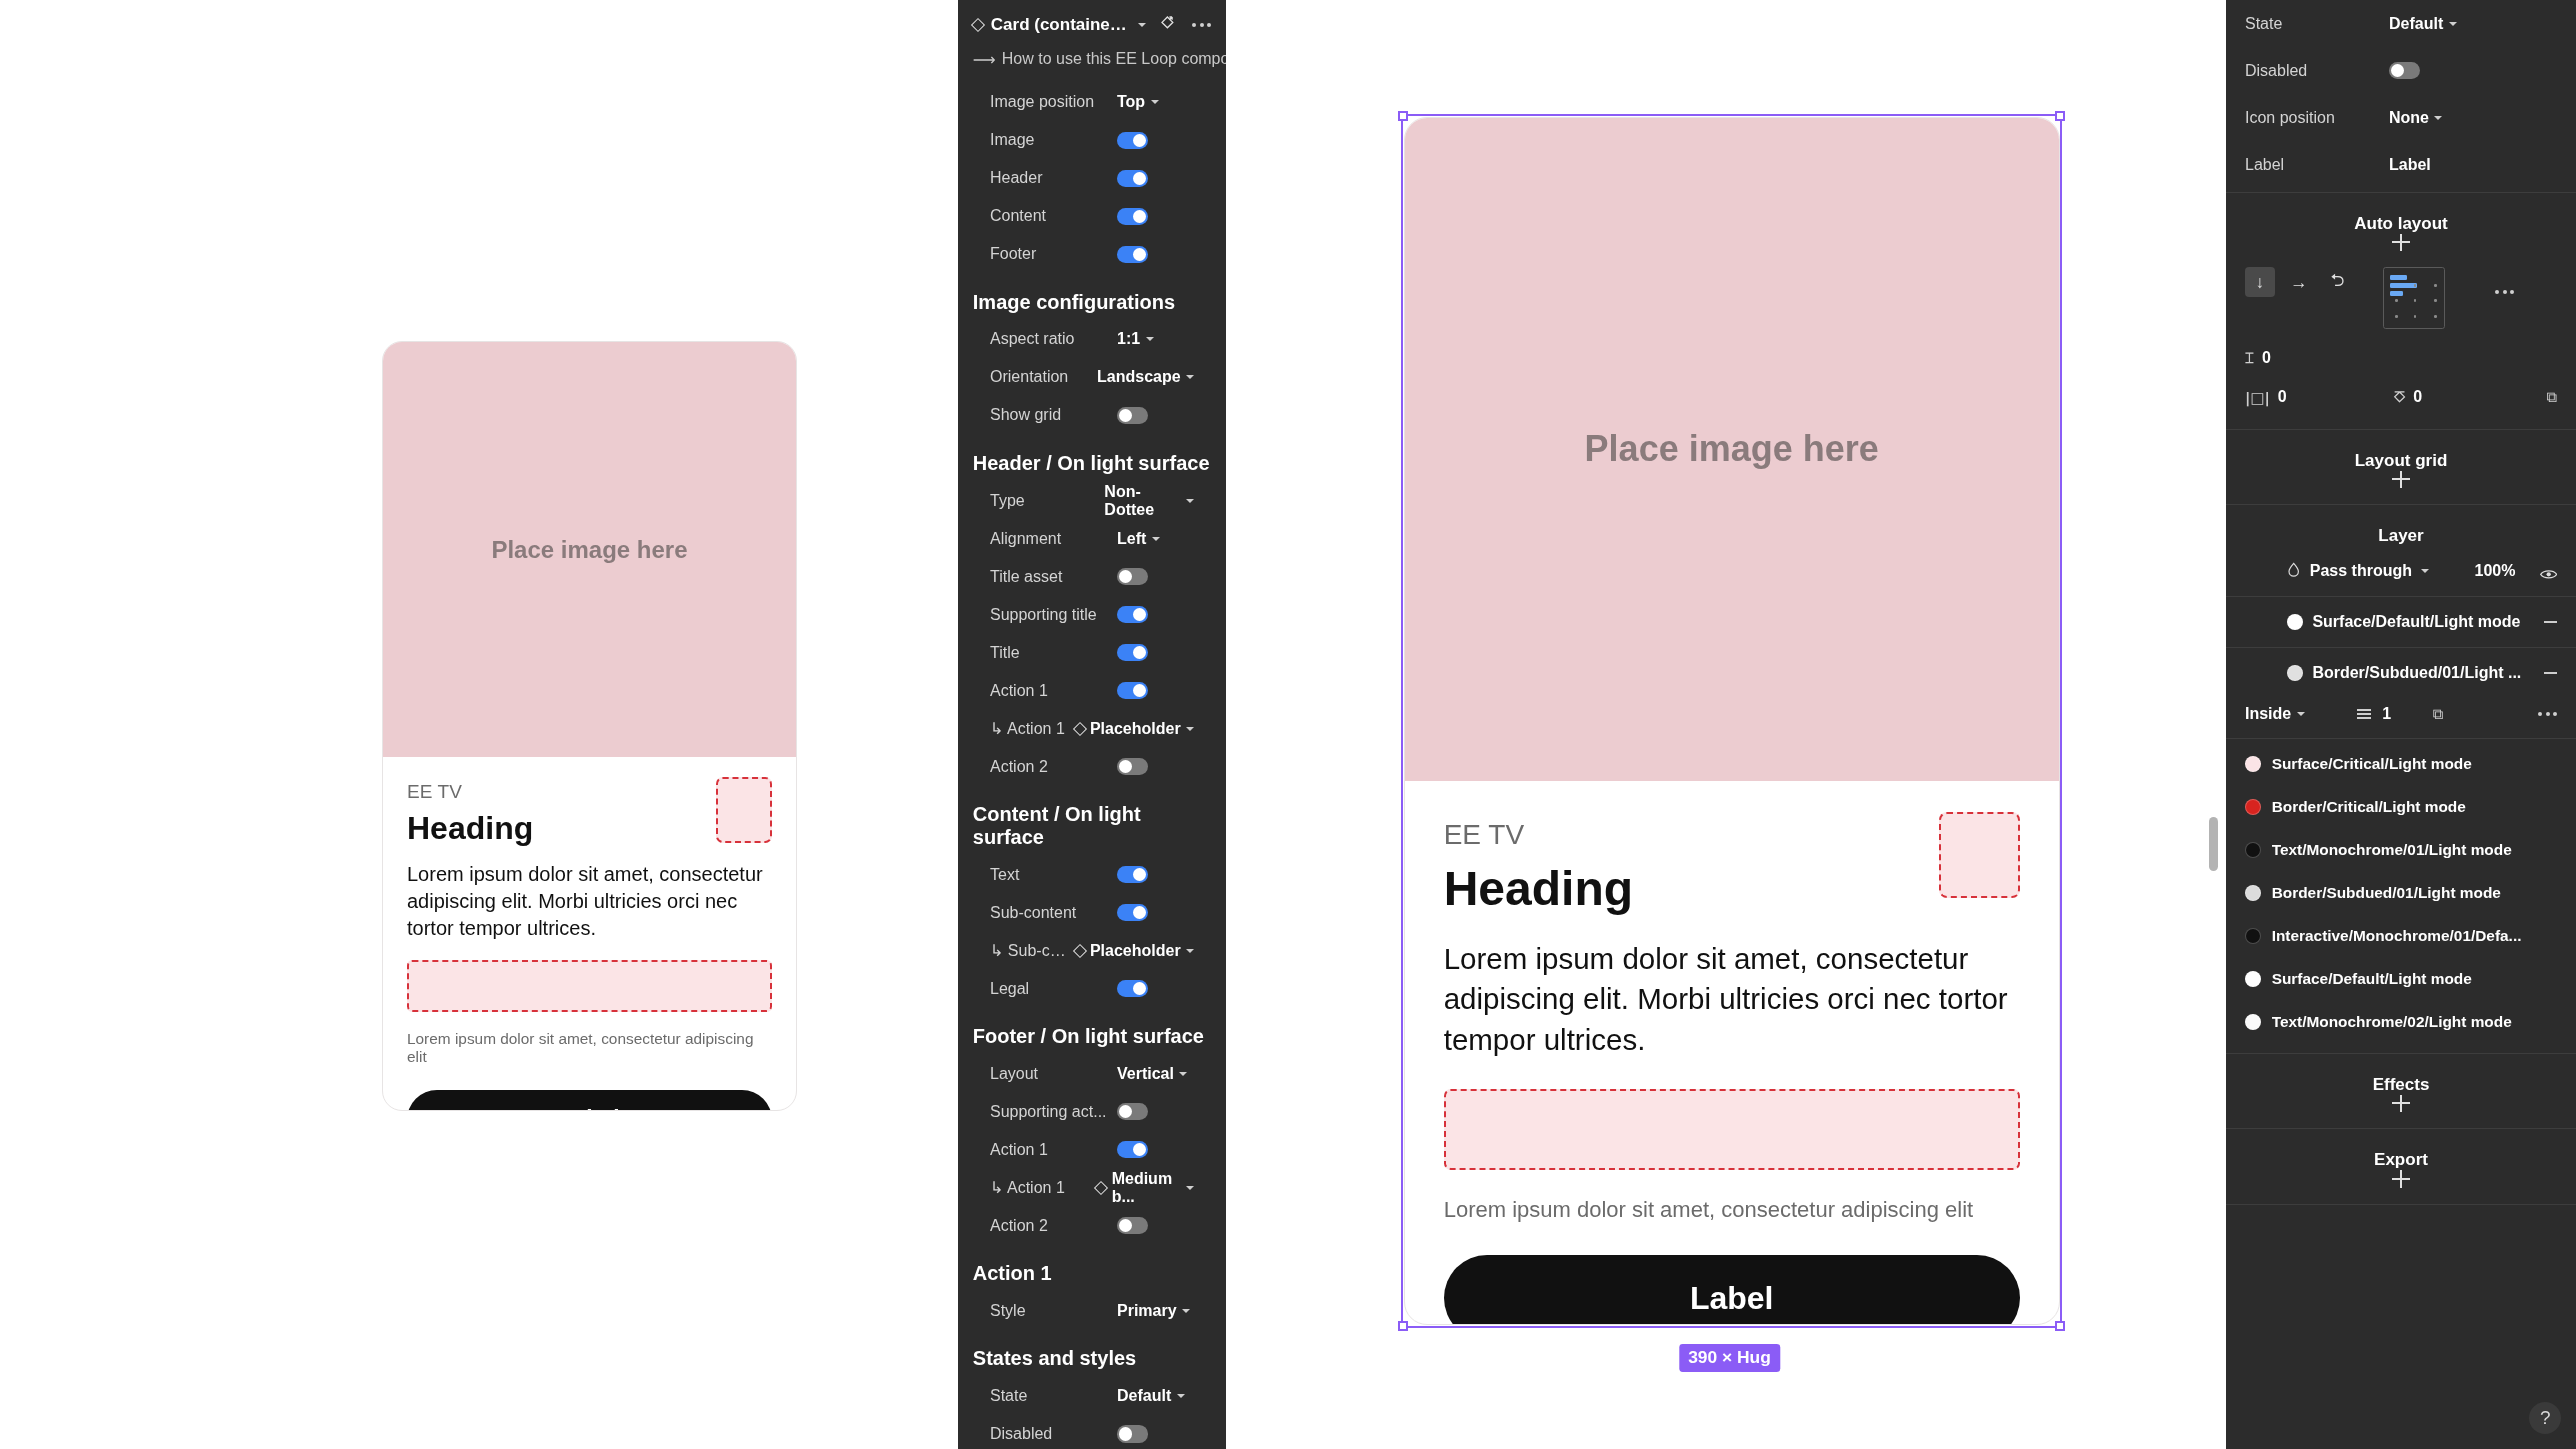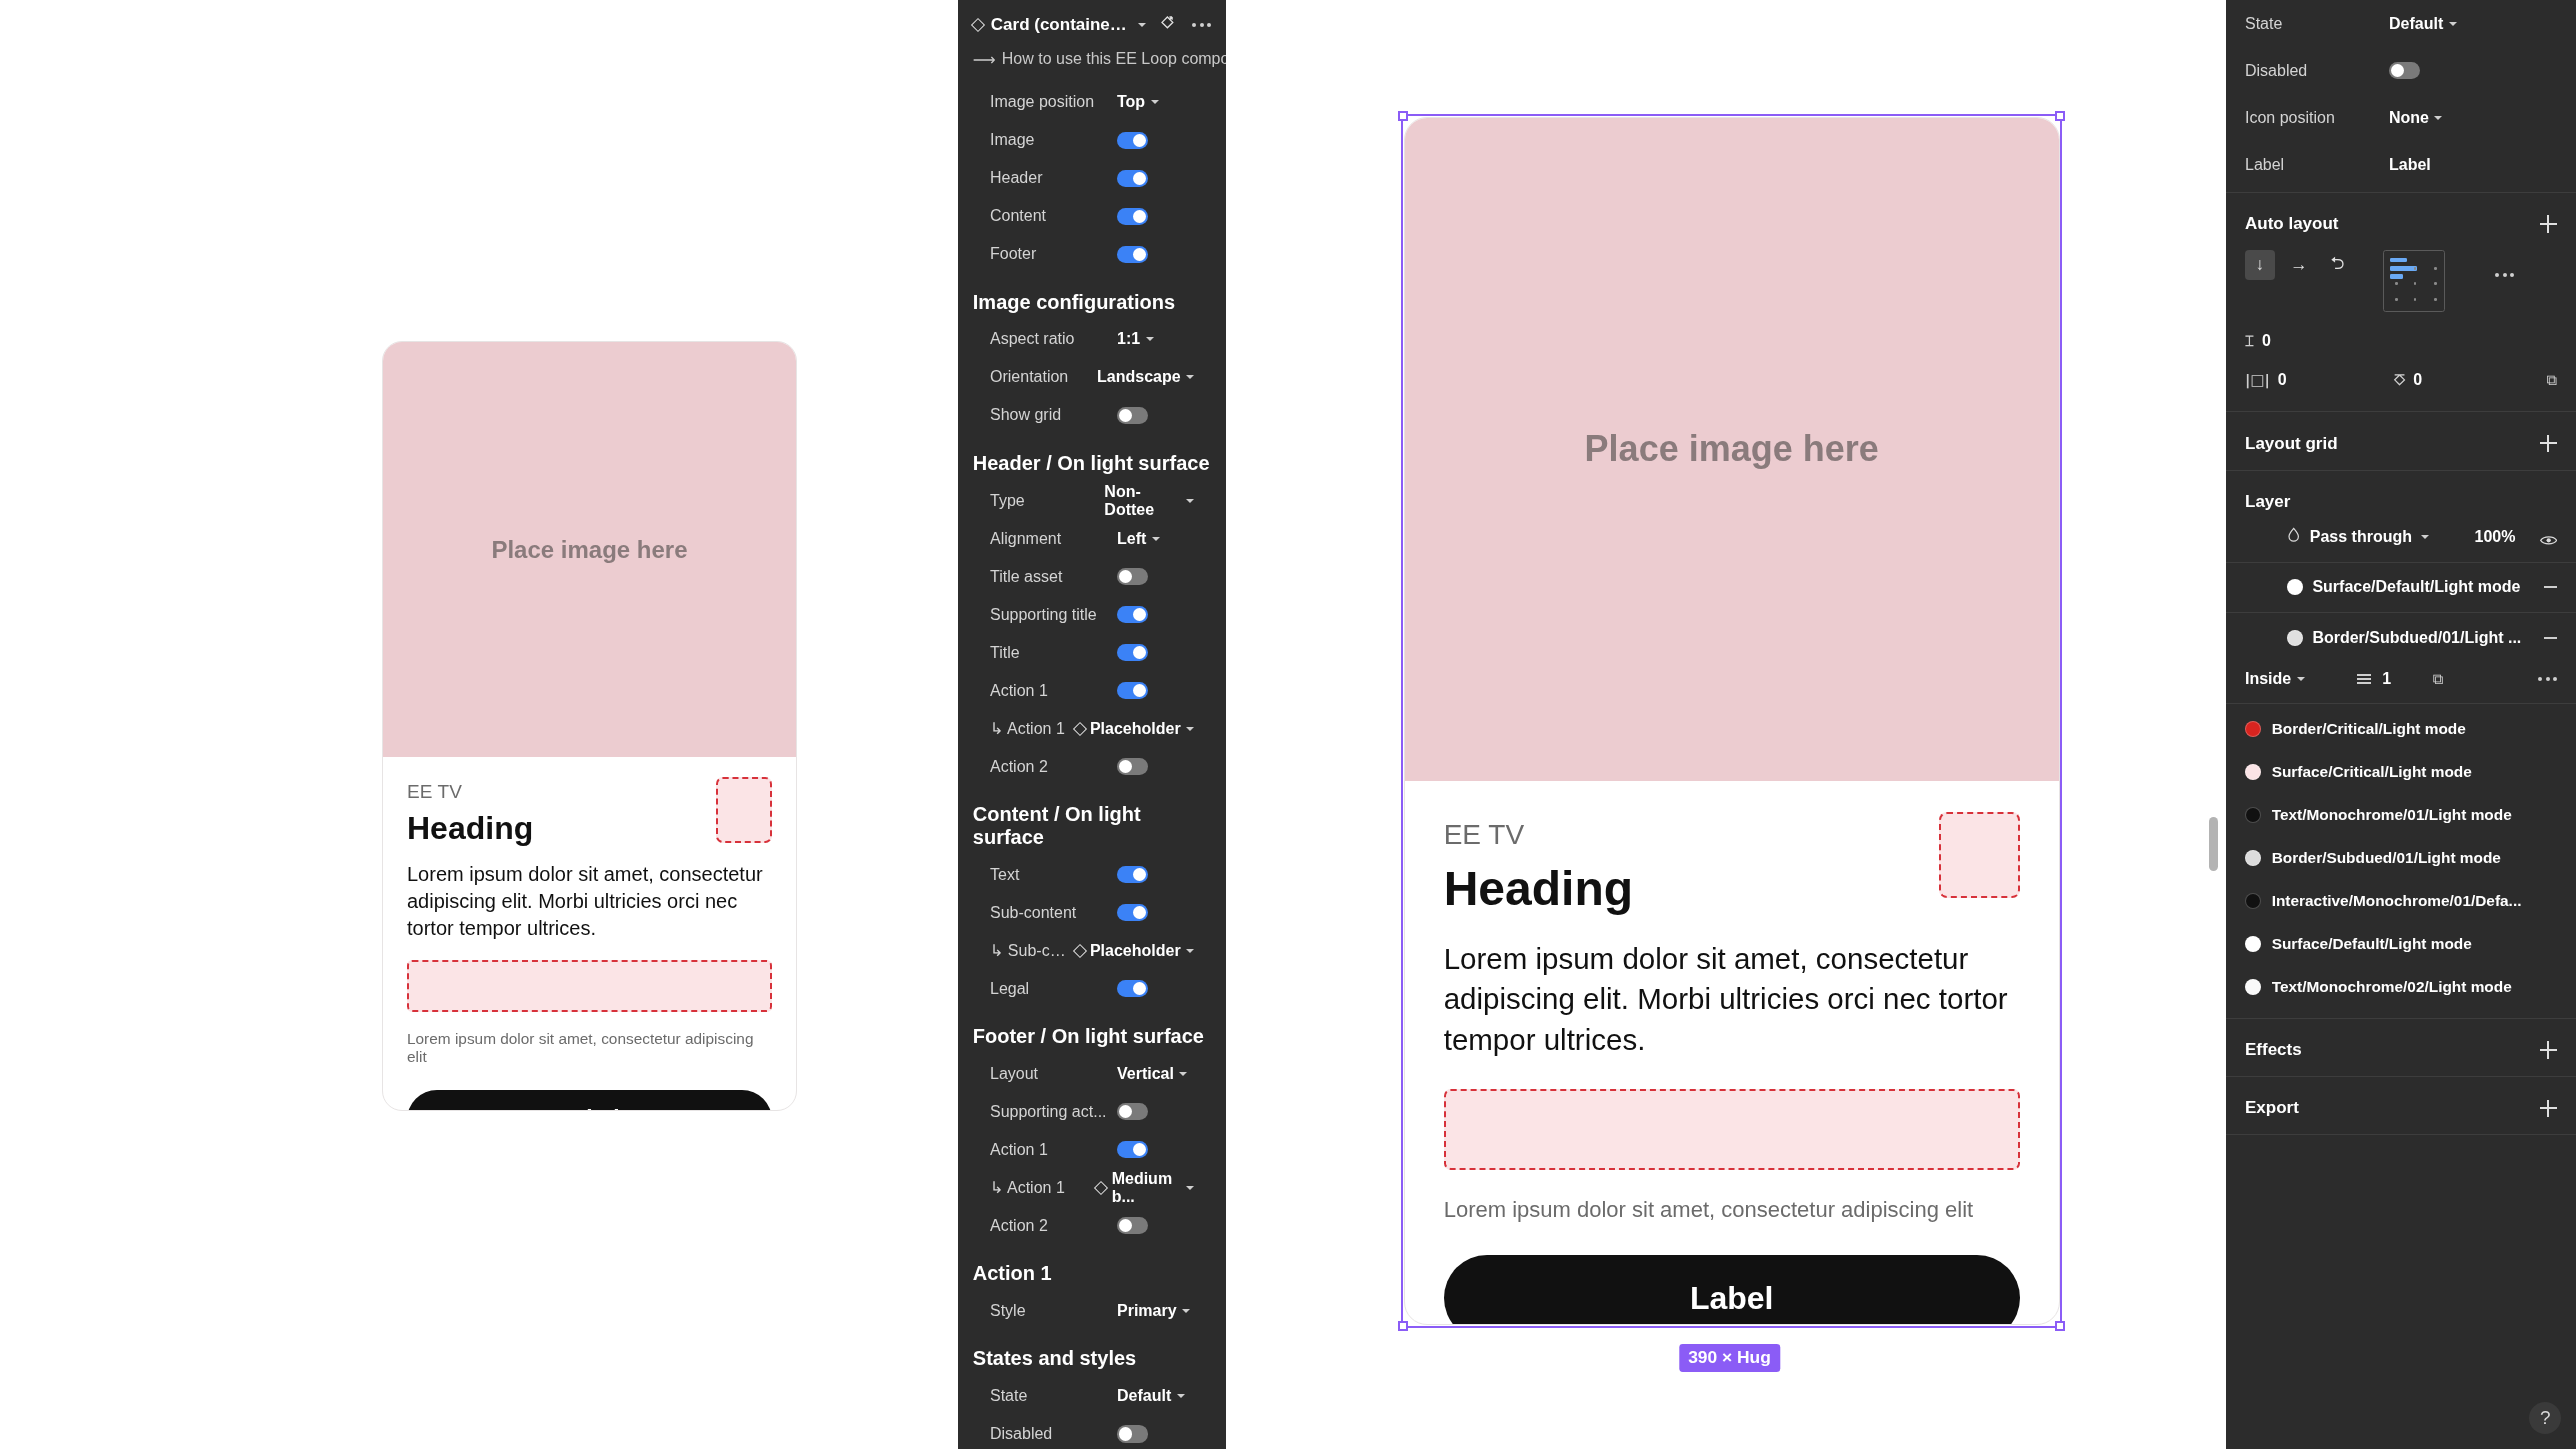--- a/index.html
+++ b/index.html
@@ -146,21 +146,21 @@
   
   .inspect-panel {
     position: absolute; right: 0; top: 0; width: 350px; height: 1449px;
     background: #2c2c2c; color: #e8e8e8; overflow: hidden; font-size: 16px;
   }
   .ip-row { display: flex; align-items: center; height: 47px; padding: 0 19px; }
   .ip-row .lbl { width: 144px; color: #d4d4d4; font-size: 16px; }
   .ip-row .val { display: flex; align-items: center; gap: 5.4px;
     color: #ffffff; font-size: 16px; font-weight: bold; }
   .ip-sec-head {
-    display: flex; align-items: center; padding: 17.4px 19px 12px 19px;
+    display: flex; align-items: center; padding: 17.4px 19px 12px 19px; flex-direction: column;
   }
   .ip-sec-head .t { flex: 1; font-size: 17px; font-weight: bold; color: #ffffff; }
   .plus {
     position: relative; width: 17.4px; height: 17.4px; flex: none;
   }
   .plus::before, .plus::after {
     content: ""; position: absolute; background: #e0e0e0;
   }
   .plus::before { left: 0; top: 7.4px; width: 17.4px; height: 2px; }
   .plus::after { top: 0; left: 7.4px; width: 2px; height: 17.4px; }
@@ -622,26 +622,26 @@
           <i></i>
           <i></i>
           <i></i>
         </span>
     </div>
 
     <div class="divider"></div>
 
     <div id="sel-colors">
         <div class="sel-color-row">
+          <span class="swatch" style="background:#fbe4e6"></span>
+          <span class="nm">Surface/Critical/Light mode</span>
+        </div>
+        <div class="sel-color-row">
           <span class="swatch" style="background:#d8241f"></span>
           <span class="nm">Border/Critical/Light mode</span>
-        </div>
-        <div class="sel-color-row">
-          <span class="swatch" style="background:#fbe4e6"></span>
-          <span class="nm">Surface/Critical/Light mode</span>
         </div>
         <div class="sel-color-row">
           <span class="swatch" style="background:#111111"></span>
           <span class="nm">Text/Monochrome/01/Light mode</span>
         </div>
         <div class="sel-color-row">
           <span class="swatch" style="background:#dcdcdc"></span>
           <span class="nm">Border/Subdued/01/Light mode</span>
         </div>
         <div class="sel-color-row">

